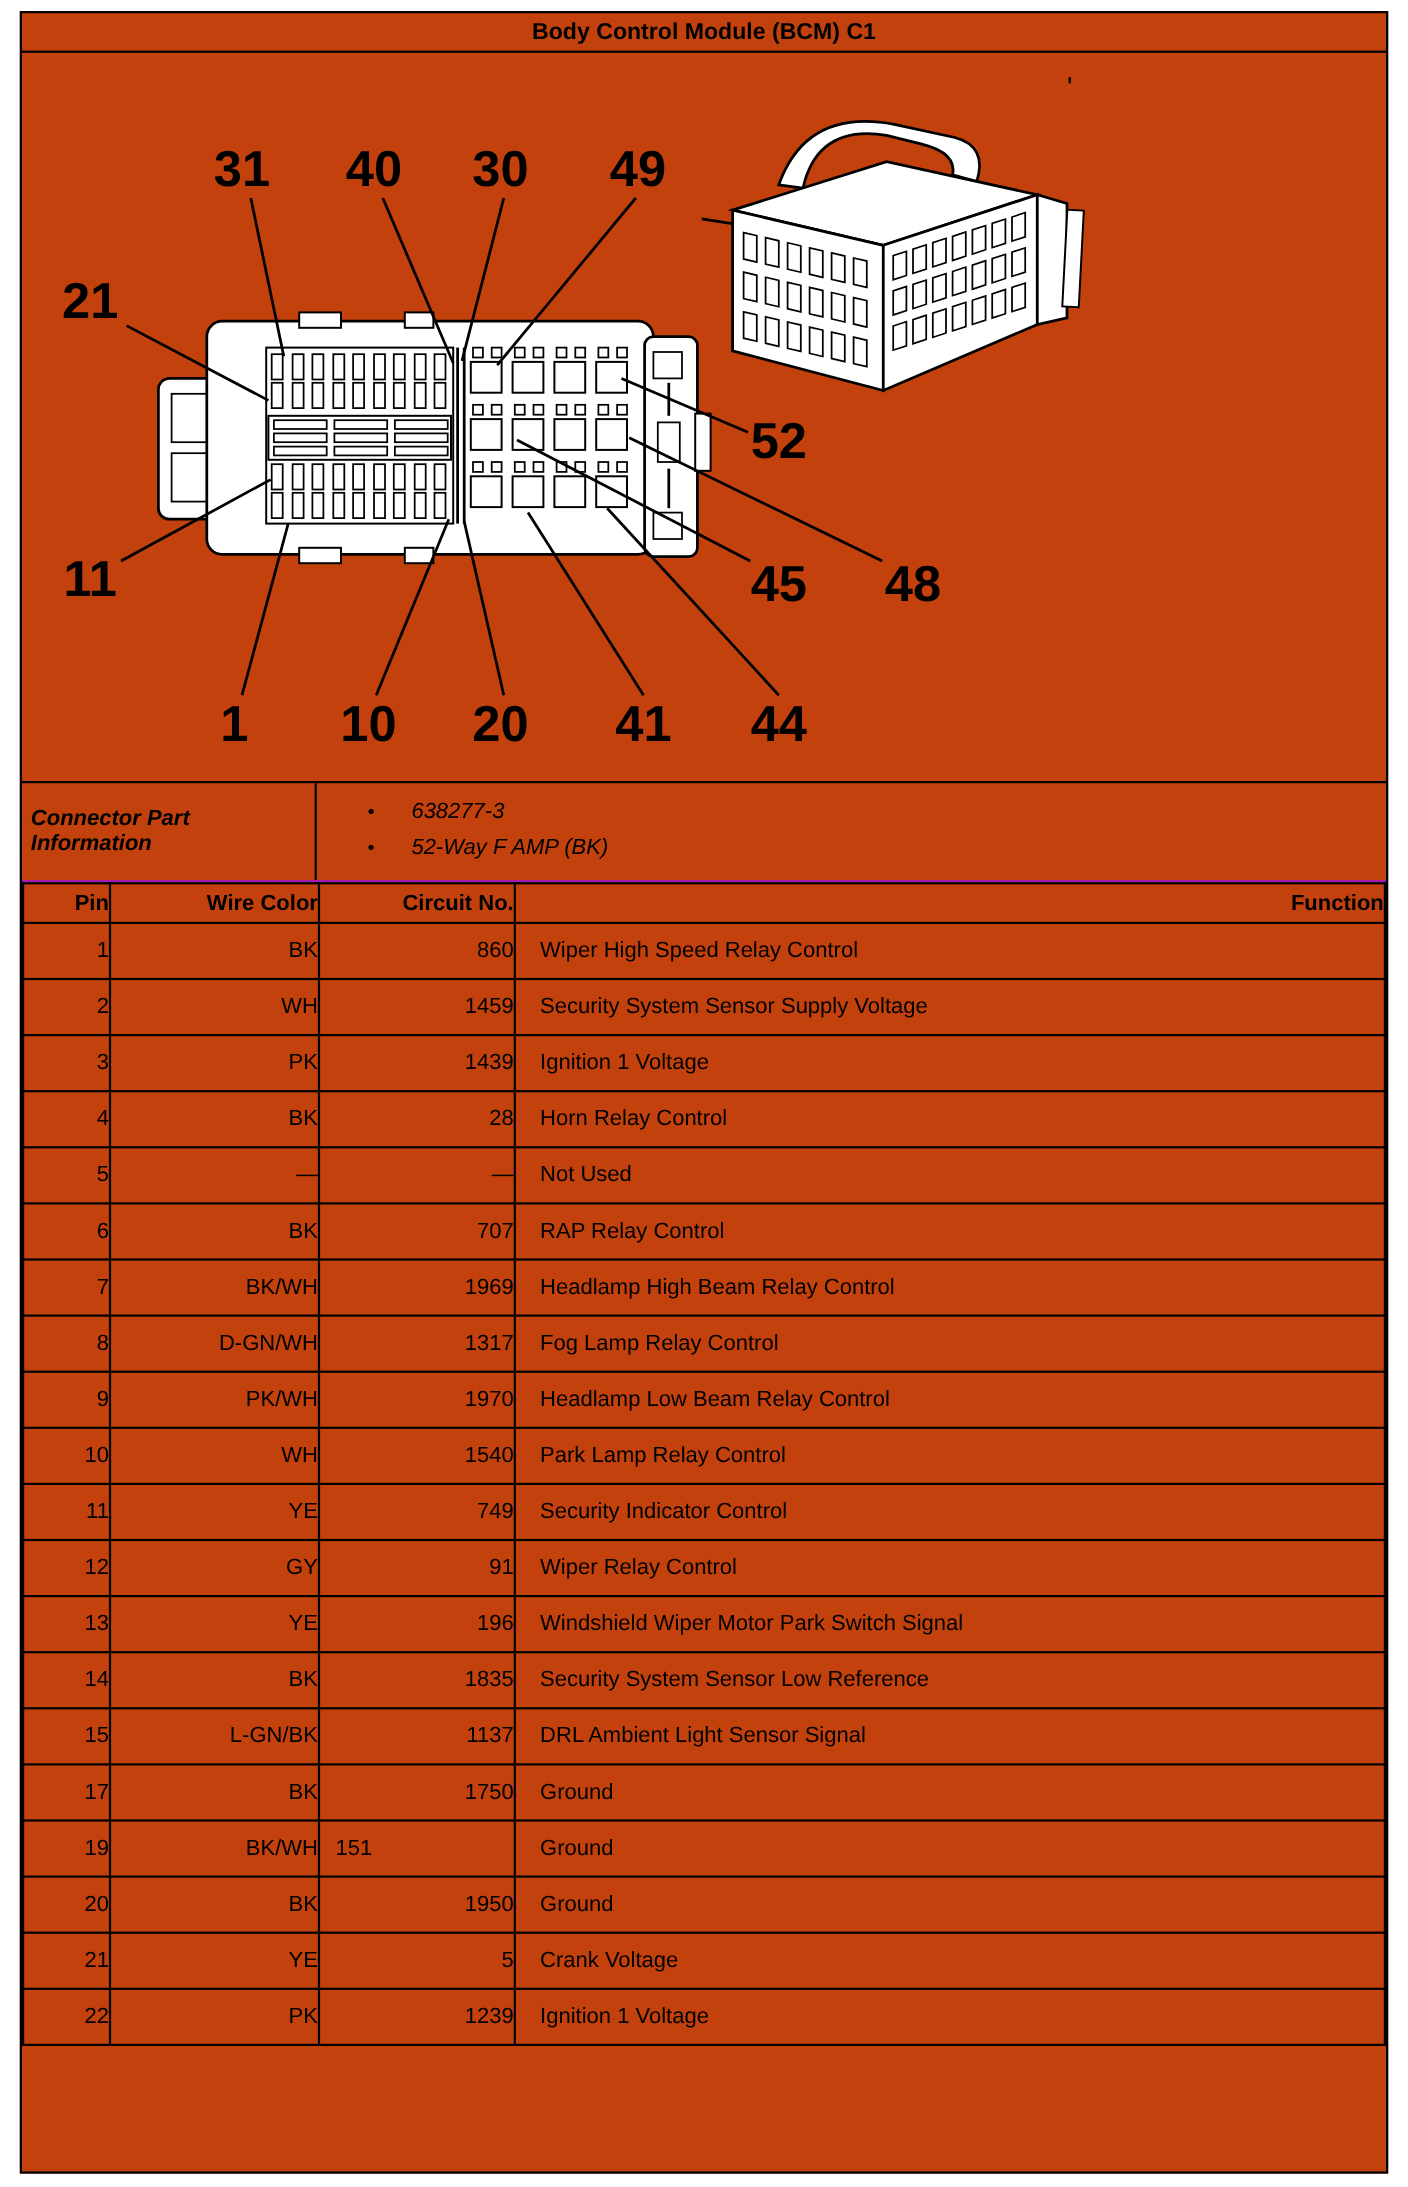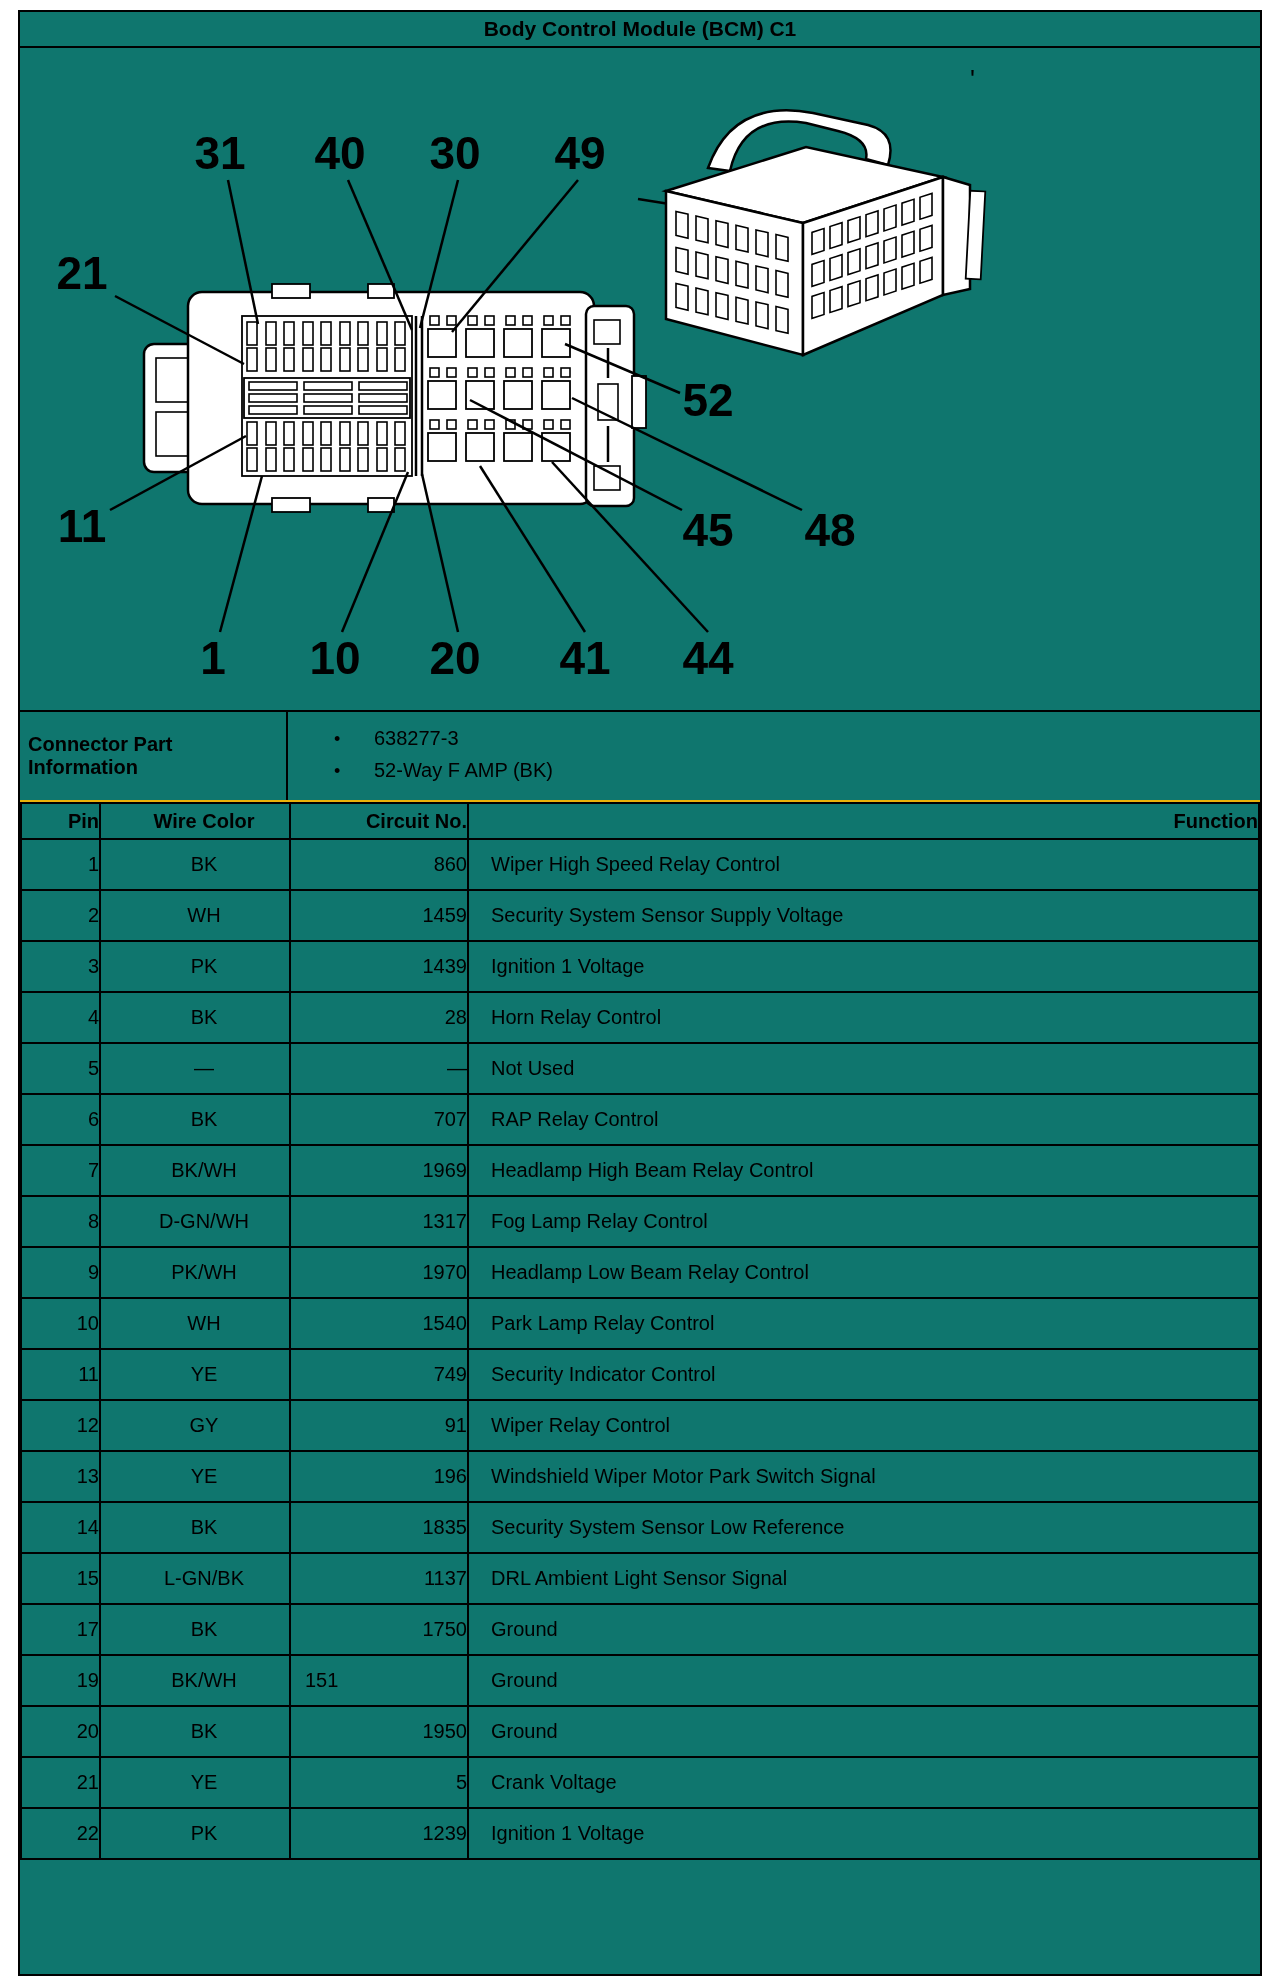--- a/index.html
+++ b/index.html
@@ -1,39 +1,39 @@
 <!DOCTYPE html>
 <html><head>
 <meta charset="utf-8">
 <style>
   * { margin:0; padding:0; box-sizing:border-box; }
   html,body { width:1280px; height:1988px; background:#fff; color:#000;
               font-family:"Liberation Sans", sans-serif; overflow:hidden; }
   .page { position:absolute; left:18px; top:10px; width:1244px; height:1966px;
-          border:2px solid #000; background:#0f766e; }
+          border:2px solid #000; background:#c2410c; }
   .title-bar { height:36px; border-bottom:2px solid #000; display:flex;
                align-items:center; justify-content:center;
                font-weight:bold; font-size:21px; }
   .diagram { height:664px; border-bottom:2px solid #000; position:relative; }
   .diagram svg { display:block; }
 
-  .part-info { height:90px; border-bottom:2px solid #eab308; display:flex; font-size:20px; }
+  .part-info { height:90px; border-bottom:2px solid #a21caf; display:flex; font-size:20px;font-style:italic; }
   .part-info-label { width:268px; border-right:2px solid #000; display:flex;
                      align-items:center; padding-left:8px; font-weight:bold; }
   .part-info-items { flex:1; padding:15px 0 0 46px; }
   .part-item { display:flex; align-items:baseline; margin-bottom:9px; }
   .bullet { width:40px; font-size:18px; }
 
   table { border-collapse:collapse; width:100%; font-size:20px; table-layout:fixed; }
   th, td { border:2px solid #000; overflow:hidden; white-space:nowrap; }
   thead tr { height:36px; }
   tbody tr { height:51px; }
   th { font-weight:bold; }
   .c { text-align:right; }
-  .l { text-align:center; padding-left:18px; }
+  .l { text-align:right; padding-left:18px; }
   .func { text-align:left; padding-left:22px; }
   td.align-left { text-align:left; padding-left:14px; }
 
   
   .ln { stroke:#000; stroke-width:2.5; fill:none; }
   .shape { stroke:#000; stroke-width:2.5; fill:#fff; }
   .shape-thin { stroke:#000; stroke-width:1.8; fill:#fff; }
   .slot { stroke:#000; stroke-width:1.6; fill:#fff; }
   .callout { font-family:"Liberation Sans", sans-serif; font-size:46px;
              font-weight:bold; fill:#000; text-anchor:middle; }

